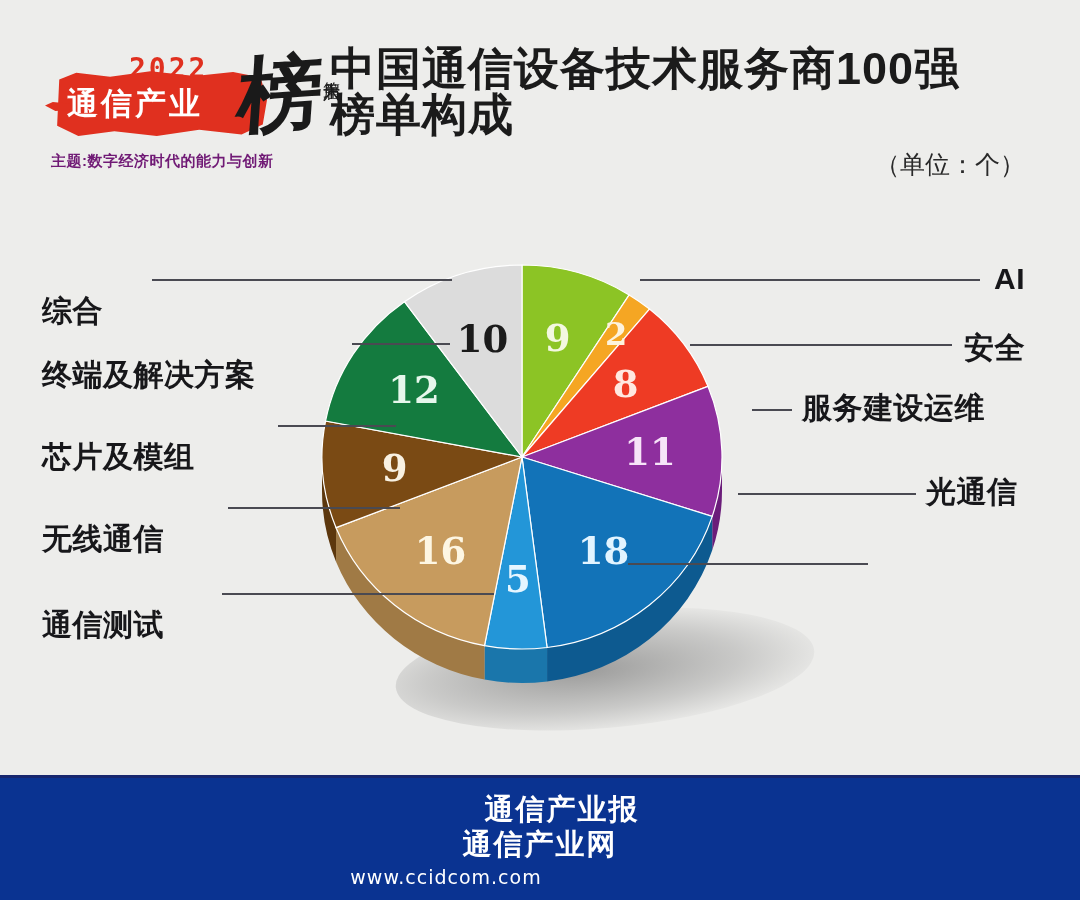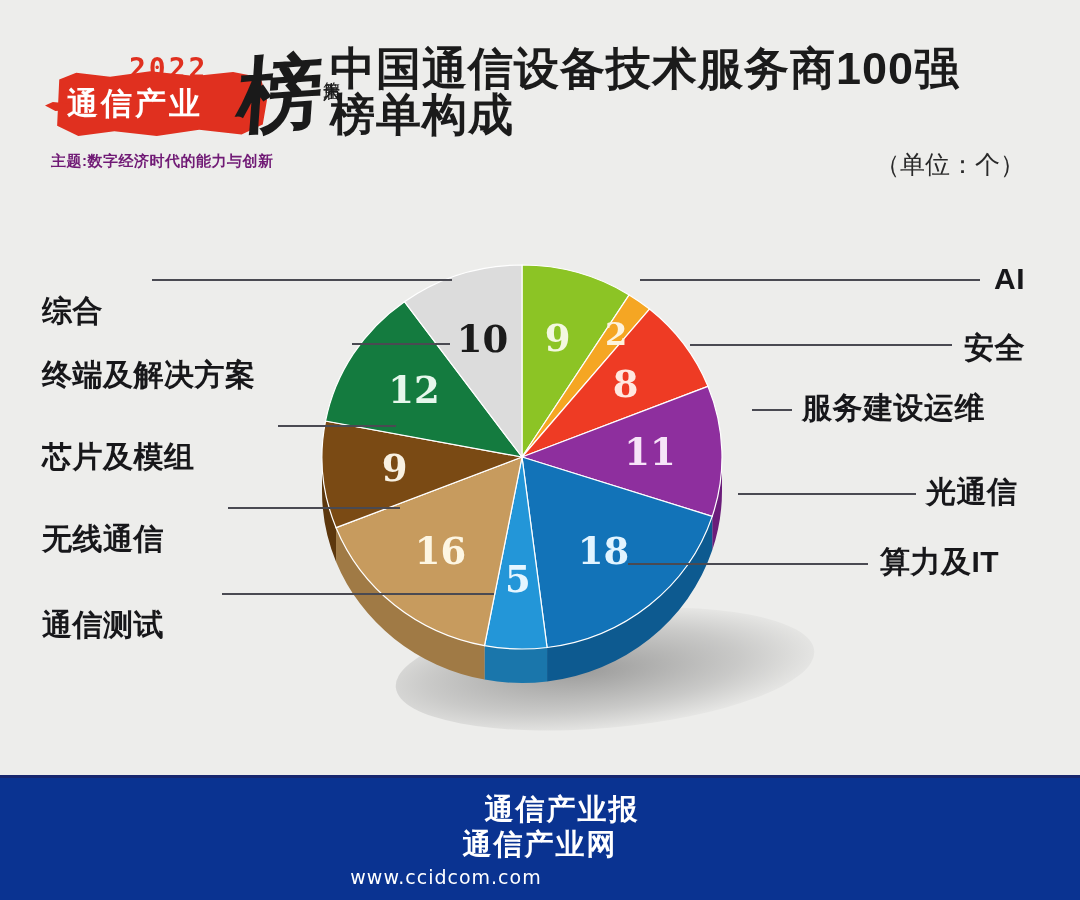--- a/index.html
+++ b/index.html
@@ -187,21 +187,20 @@
   <div class="lbl left" style="left:42px;  top:47px;">综合</div>
   <div class="lbl left" style="left:42px;  top:111px;">终端及解决方案</div>
   <div class="lbl left" style="left:42px;  top:193px;">芯片及模组</div>
   <div class="lbl left" style="left:42px;  top:275px;">无线通信</div>
   <div class="lbl left" style="left:42px;  top:361px;">通信测试</div>
 
   <div class="lbl right" style="left:994px; top:47px;">AI</div>
   <div class="lbl right" style="left:964px; top:116px;">安全</div>
   <div class="lbl right" style="left:802px; top:176px;">服务建设运维</div>
   <div class="lbl right" style="left:926px; top:260px;">光通信</div>
-  <div class="lbl right" style="left:880px; top:330px;">算力及IT</div>
 </div>
 
 <div id="footer">
   <div id="footer-inner">
     <div id="f1" class="f-line">通信产业报</div>
     <div id="f2" class="f-line">通信产业网</div>
     <div id="f3">www.ccidcom.com</div>
   </div>
 </div>
 

